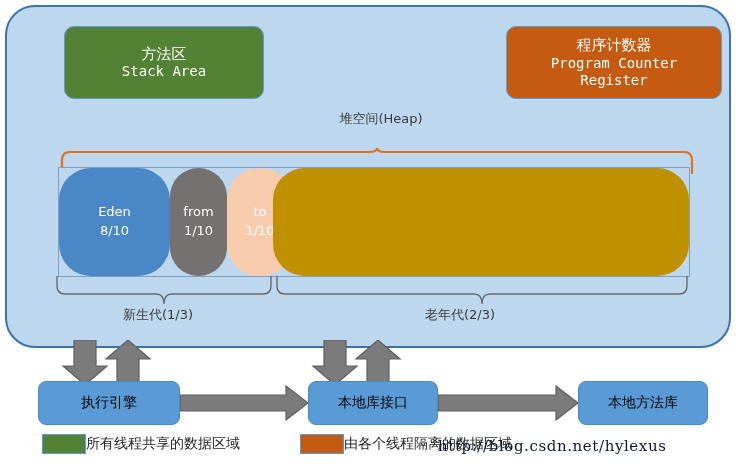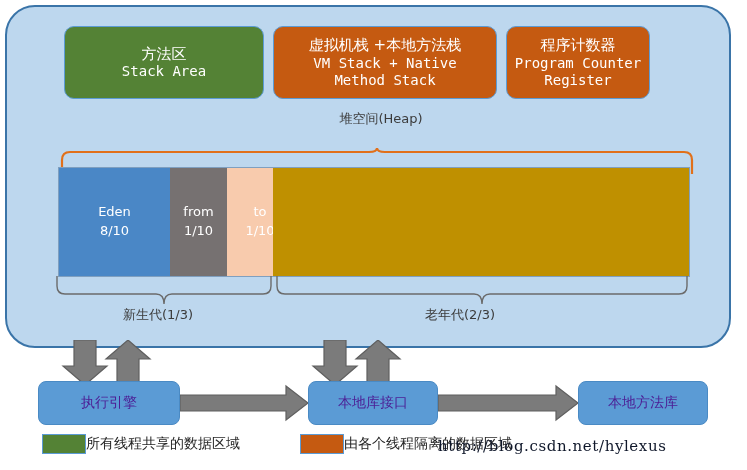--- a/index.html
+++ b/index.html
@@ -22,38 +22,38 @@
     display:flex;flex-direction:column;align-items:center;justify-content:center;
     line-height:1.22;
   }
   .region-box .cn{font-family:"DejaVu Sans",sans-serif;font-size:15px;}
   .region-box .en{font-family:"DejaVu Sans Mono","Liberation Mono",monospace;font-size:14px;}
   .green{background:#548235;}
   .orange{background:#C55A11;}
 
   #box-method{left:64px;top:26px;width:200px;height:73px;}
   #box-stack {left:273px;top:26px;width:224px;height:73px;}
-  #box-pc    {left:506px;top:26px;width:144px;height:73px;}
+  #box-pc    {left:506px;top:26px;width:216px;height:73px;}
 
   
   .heap-label{
     position:absolute;left:296px;top:110px;width:170px;
     text-align:center;font-family:"DejaVu Sans",sans-serif;font-size:13px;color:#3b3b3b;
   }
   .heap-bracket{position:absolute;left:60px;top:148px;width:634px;height:26px;}
 
   
   .heap-bar{
     position:absolute;left:58px;top:167px;width:632px;height:110px;
     border:1px solid #7f9fbf;box-sizing:border-box;background:#BDD7EE;
   }
   .heap-seg{
     position:absolute;top:0;height:108px;box-sizing:border-box;
     display:flex;flex-direction:column;align-items:center;justify-content:center;
-    color:#ffffff;font-family:"DejaVu Sans",sans-serif;font-size:13px;line-height:1.45;
+    color:#ffffff;font-family:"DejaVu Sans",sans-serif;font-size:13px;line-height:1.45;border-radius:32px;
   }
   .seg-eden{left:0px;  width:111px;background:#4A87C6;}
   .seg-from{left:111px;width:57px; background:#767171;}
   .seg-to  {left:168px;width:66px; background:#F8CBAD;}
   .seg-old {left:214px;width:416px;background:#BF9000;}
 
   
   .gen-braces{position:absolute;left:55px;top:272px;width:640px;height:42px;}
   .gen-label{
     position:absolute;font-family:"DejaVu Sans",sans-serif;font-size:13px;color:#3b3b3b;
@@ -63,21 +63,21 @@
   #gen-old  {left:370px;top:306px;width:180px;}
 
   
   .v-arrows{position:absolute;left:0;top:340px;width:747px;height:48px;}
 
   
   .h-arrows{position:absolute;left:0;top:378px;width:747px;height:50px;}
   .bottom-box{
     position:absolute;box-sizing:border-box;height:44px;
     background:#5B9BD5;border:1.5px solid #4a8ac4;border-radius:8px;
-    color:#4c1d95;font-family:"DejaVu Sans",sans-serif;font-size:14px;
+    color:#000000;font-family:"DejaVu Sans",sans-serif;font-size:14px;
     display:flex;align-items:center;justify-content:center;
   }
   #bb-engine{left:38px; top:381px;width:142px;}
   #bb-iface {left:308px;top:381px;width:130px;text-align:center;}
   #bb-lib   {left:578px;top:381px;width:130px;}
 
   
   .legend-item{position:absolute;display:flex;align-items:center;}
   .legend-swatch{width:44px;height:20px;border:1px solid #5b9bd5;box-sizing:border-box;}
   .legend-text{font-family:"DejaVu Sans",sans-serif;font-size:14px;color:#262626;white-space:nowrap;}
@@ -95,25 +95,20 @@
 
 <div id="stage">
 
   <div class="runtime-container"></div>
 
   <div class="region-box green" id="box-method">
     <div class="cn">方法区</div>
     <div class="en">Stack Area</div>
   </div>
 
-  <div class="region-box orange" id="box-stack">
-    <div class="cn">虚拟机栈 +本地方法栈</div>
-    <div class="en">VM Stack + Native</div>
-    <div class="en">Method Stack</div>
-  </div>
 
   <div class="region-box orange" id="box-pc">
     <div class="cn">程序计数器</div>
     <div class="en">Program Counter</div>
     <div class="en">Register</div>
   </div>
 
   <div class="heap-label">堆空间(Heap)</div>
 
   <svg class="heap-bracket" viewBox="0 0 634 26">

